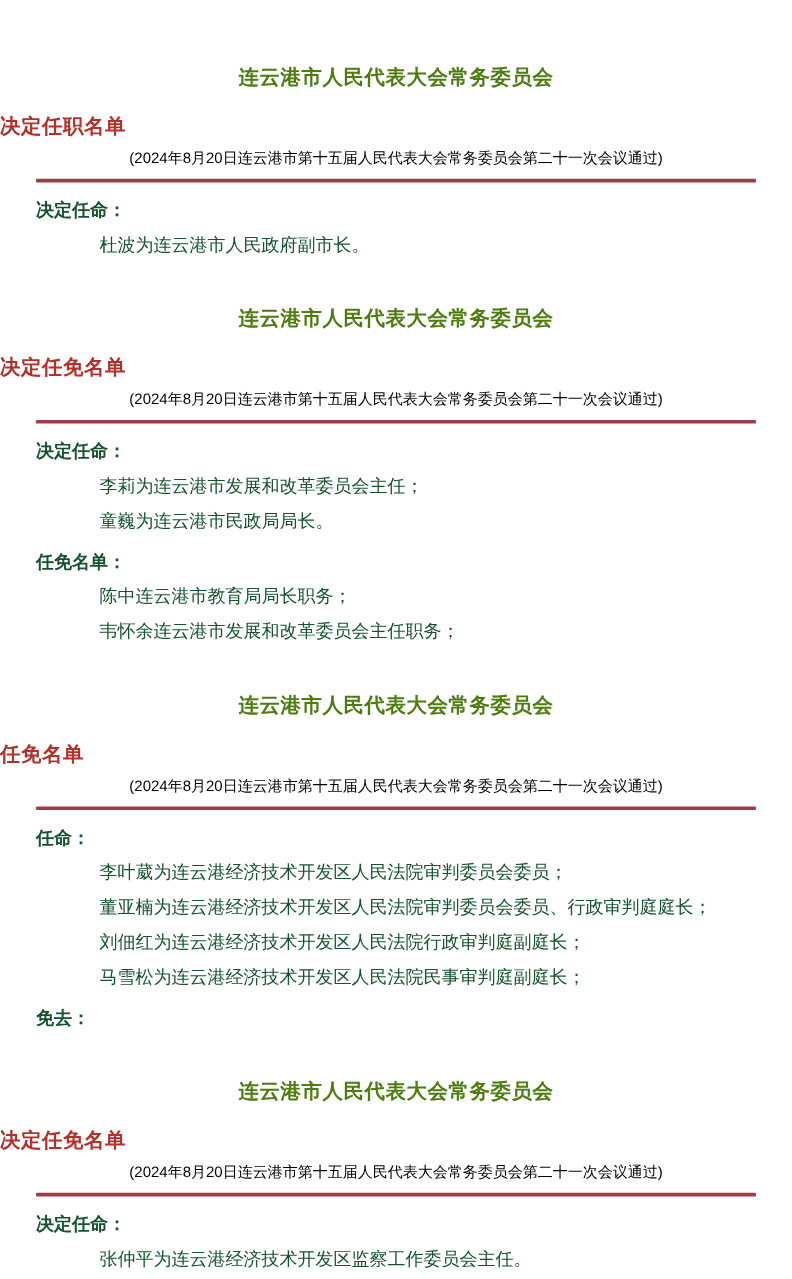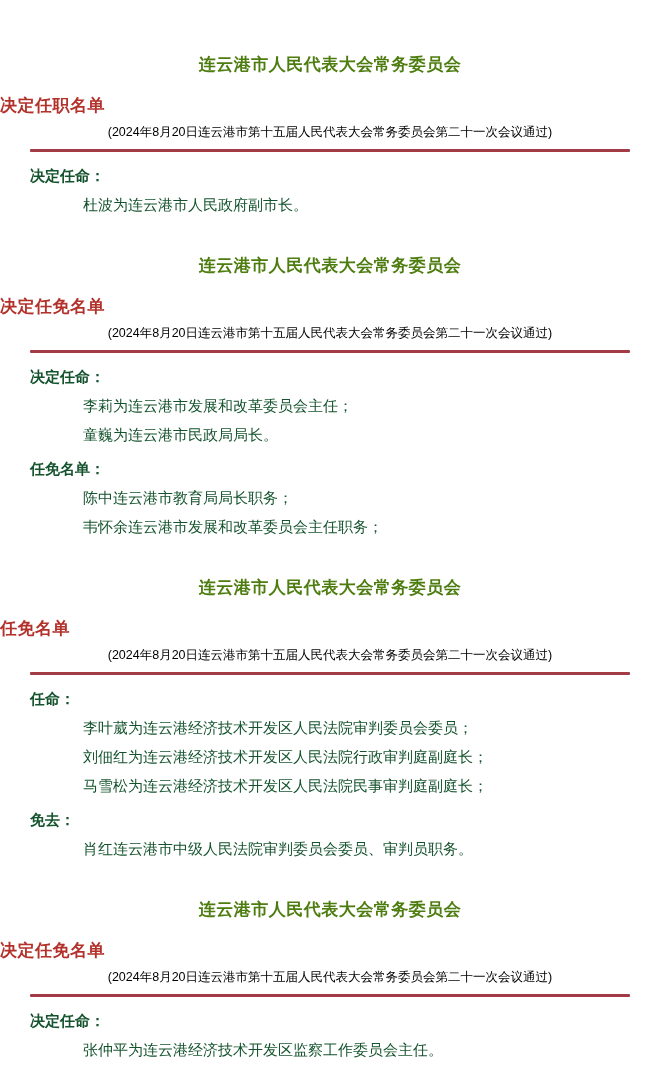--- a/index.html
+++ b/index.html
@@ -94,24 +94,24 @@
     <div class="item">韦怀余连云港市发展和改革委员会主任职务；</div>
   </div>
 
   <div class="section">
     <div class="sec-title">连云港市人民代表大会常务委员会</div>
     <div class="sec-subtitle">任免名单</div>
     <div class="sec-date">(2024年8月20日连云港市第十五届人民代表大会常务委员会第二十一次会议通过)</div>
     <div class="divider"></div>
     <div class="block-label">任命：</div>
     <div class="item">李叶葳为连云港经济技术开发区人民法院审判委员会委员；</div>
+    <div class="item">董亚楠为连云港经济技术开发区人民法院审判委员会委员、行政审判庭庭长；</div>
     <div class="item">刘佃红为连云港经济技术开发区人民法院行政审判庭副庭长；</div>
     <div class="item">马雪松为连云港经济技术开发区人民法院民事审判庭副庭长；</div>
     <div class="block-label">免去：</div>
-    <div class="item">肖红连云港市中级人民法院审判委员会委员、审判员职务。</div>
   </div>
 
   <div class="section">
     <div class="sec-title">连云港市人民代表大会常务委员会</div>
     <div class="sec-subtitle">决定任免名单</div>
     <div class="sec-date">(2024年8月20日连云港市第十五届人民代表大会常务委员会第二十一次会议通过)</div>
     <div class="divider"></div>
     <div class="block-label">决定任命：</div>
     <div class="item">张仲平为连云港经济技术开发区监察工作委员会主任。</div>
 

